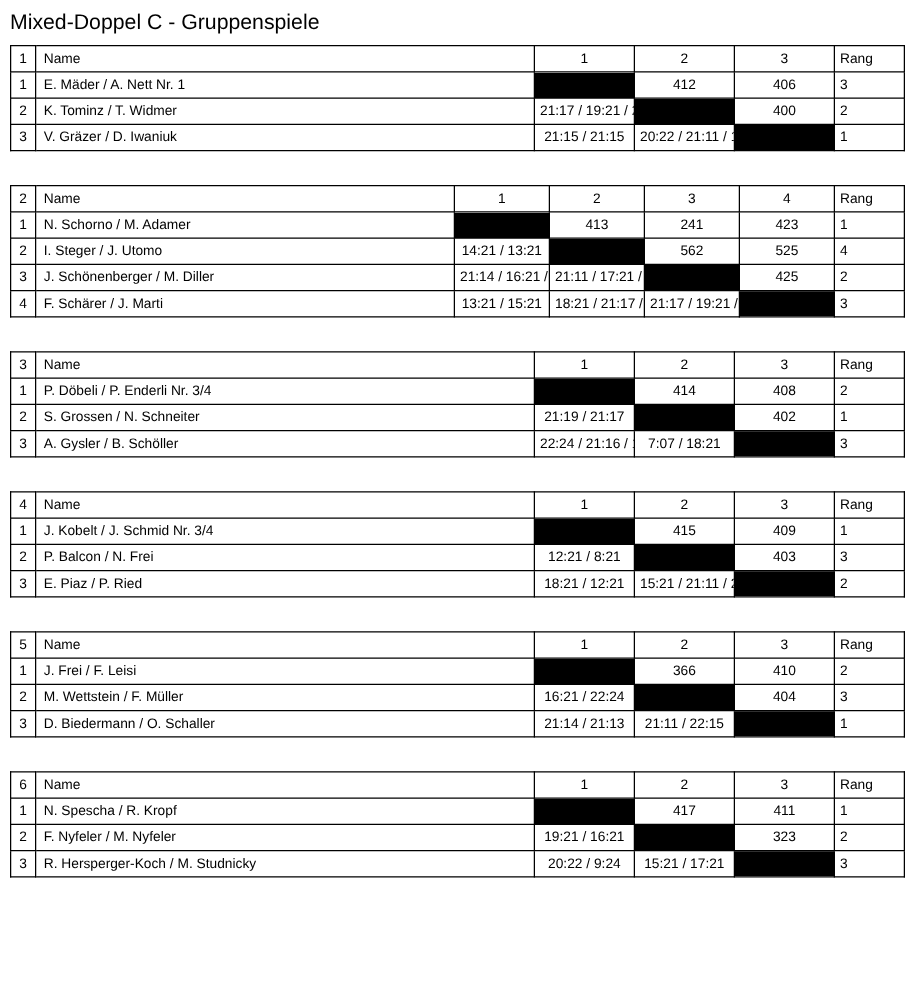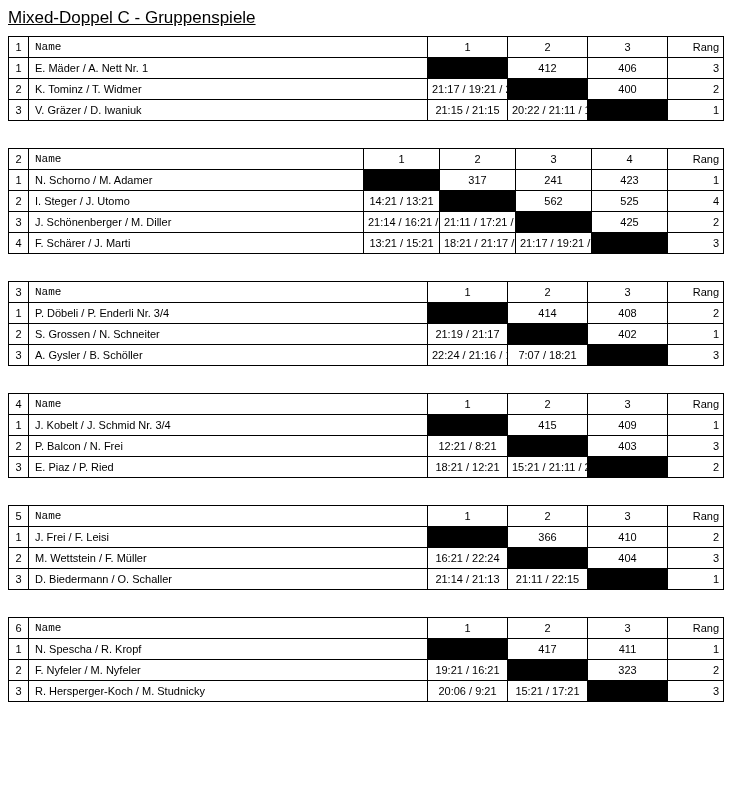--- a/index.html
+++ b/index.html
@@ -14,21 +14,20 @@
     color: #000000;
     position: relative;
     overflow: hidden;
   }
   .page-title {
     font-size: 17px;
     font-weight: normal;
     margin: 7px 0 0 8px;
     padding: 0;
     line-height: 22px;
-    text-decoration: underline;
   }
   .group-block {
     margin: 0 8px 0 8px;
   }
   .spacer-tall { height: 27px; }
   .spacer-first { height: 7px; }
   table.group {
     border-collapse: collapse;
     table-layout: fixed;
     width: 716px;
@@ -51,31 +50,31 @@
   }
   table.group td.name {
     text-align: left;
     padding-left: 6px;
   }
   table.group td.score {
     text-align: center;
   }
   table.group td.rank {
     width: 56px;
-    text-align: right;
+    text-align: left;
   }
   td.filled {
     background: #000000;
   }
   td.small {
     font-size: 8px;
     letter-spacing: 0px;
   }
   .hdr td { font-size: 11px; }
-  .hdr td.name { text-align: left; font-family: Liberation Mono, monospace; }
+  .hdr td.name { text-align: left; }
 </style>
 </head>
 <body>
 
 <h1 class="page-title">Mixed-Doppel C - Gruppenspiele</h1>
 
 <div id="groups-container">
     <div class="spacer-first"></div>
     <div class="group-block">
       <table class="group">
@@ -142,21 +141,21 @@
             <td class="score">1</td>
             <td class="score">2</td>
             <td class="score">3</td>
             <td class="score">4</td>
             <td class="rank">Rang</td>
           </tr>
           <tr>
             <td class="idx">1</td>
             <td class="name">N. Schorno / M. Adamer</td>
             <td class="score filled"></td>
-            <td class="score">317</td>
+            <td class="score">413</td>
             <td class="score">241</td>
             <td class="score">423</td>
             <td class="rank">1</td>
           </tr>
           <tr>
             <td class="idx">2</td>
             <td class="name">I. Steger / J. Utomo</td>
             <td class="score">14:21 / 13:21</td>
             <td class="score filled"></td>
             <td class="score">562</td>
@@ -357,21 +356,21 @@
             <td class="idx">2</td>
             <td class="name">F. Nyfeler / M. Nyfeler</td>
             <td class="score">19:21 / 16:21</td>
             <td class="score filled"></td>
             <td class="score">323</td>
             <td class="rank">2</td>
           </tr>
           <tr>
             <td class="idx">3</td>
             <td class="name">R. Hersperger-Koch / M. Studnicky</td>
-            <td class="score">20:06 / 9:21</td>
+            <td class="score">20:22 / 9:24</td>
             <td class="score">15:21 / 17:21</td>
             <td class="score filled"></td>
             <td class="rank">3</td>
           </tr>
         </tbody>
       </table>
     </div>
   </div>
 
 </body></html>

